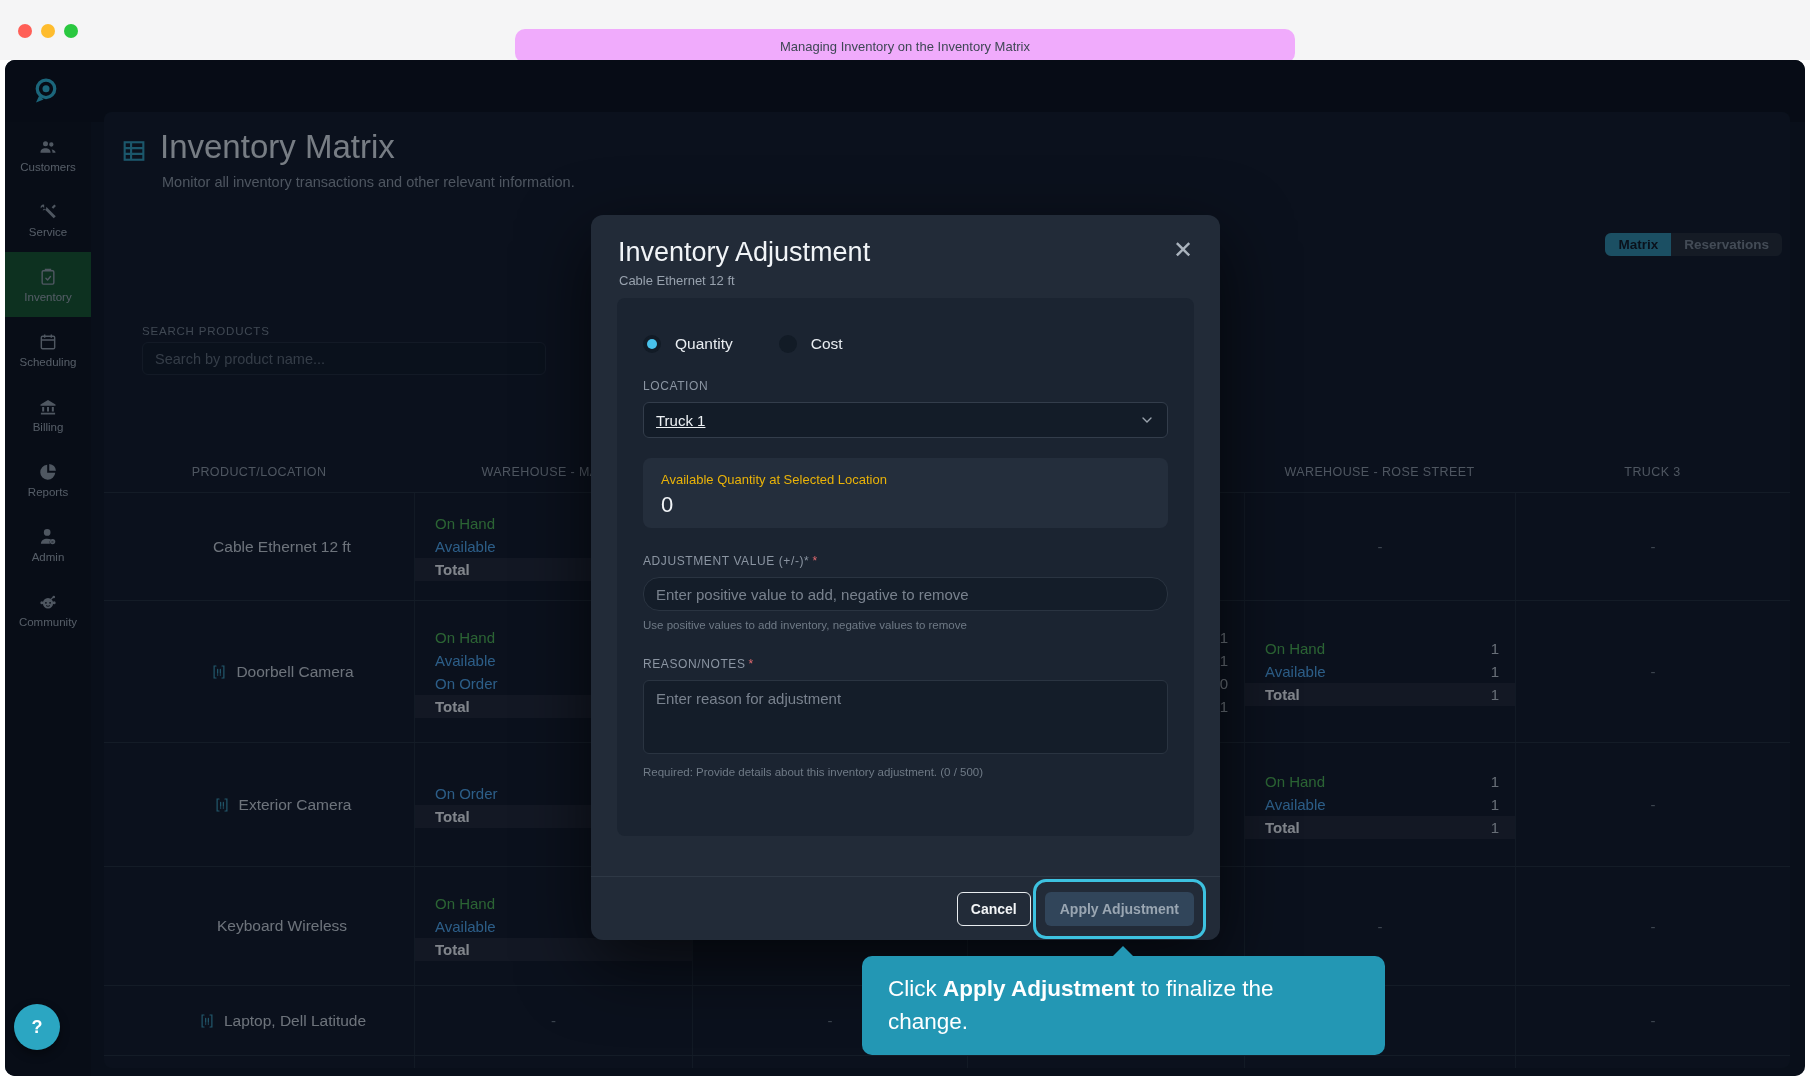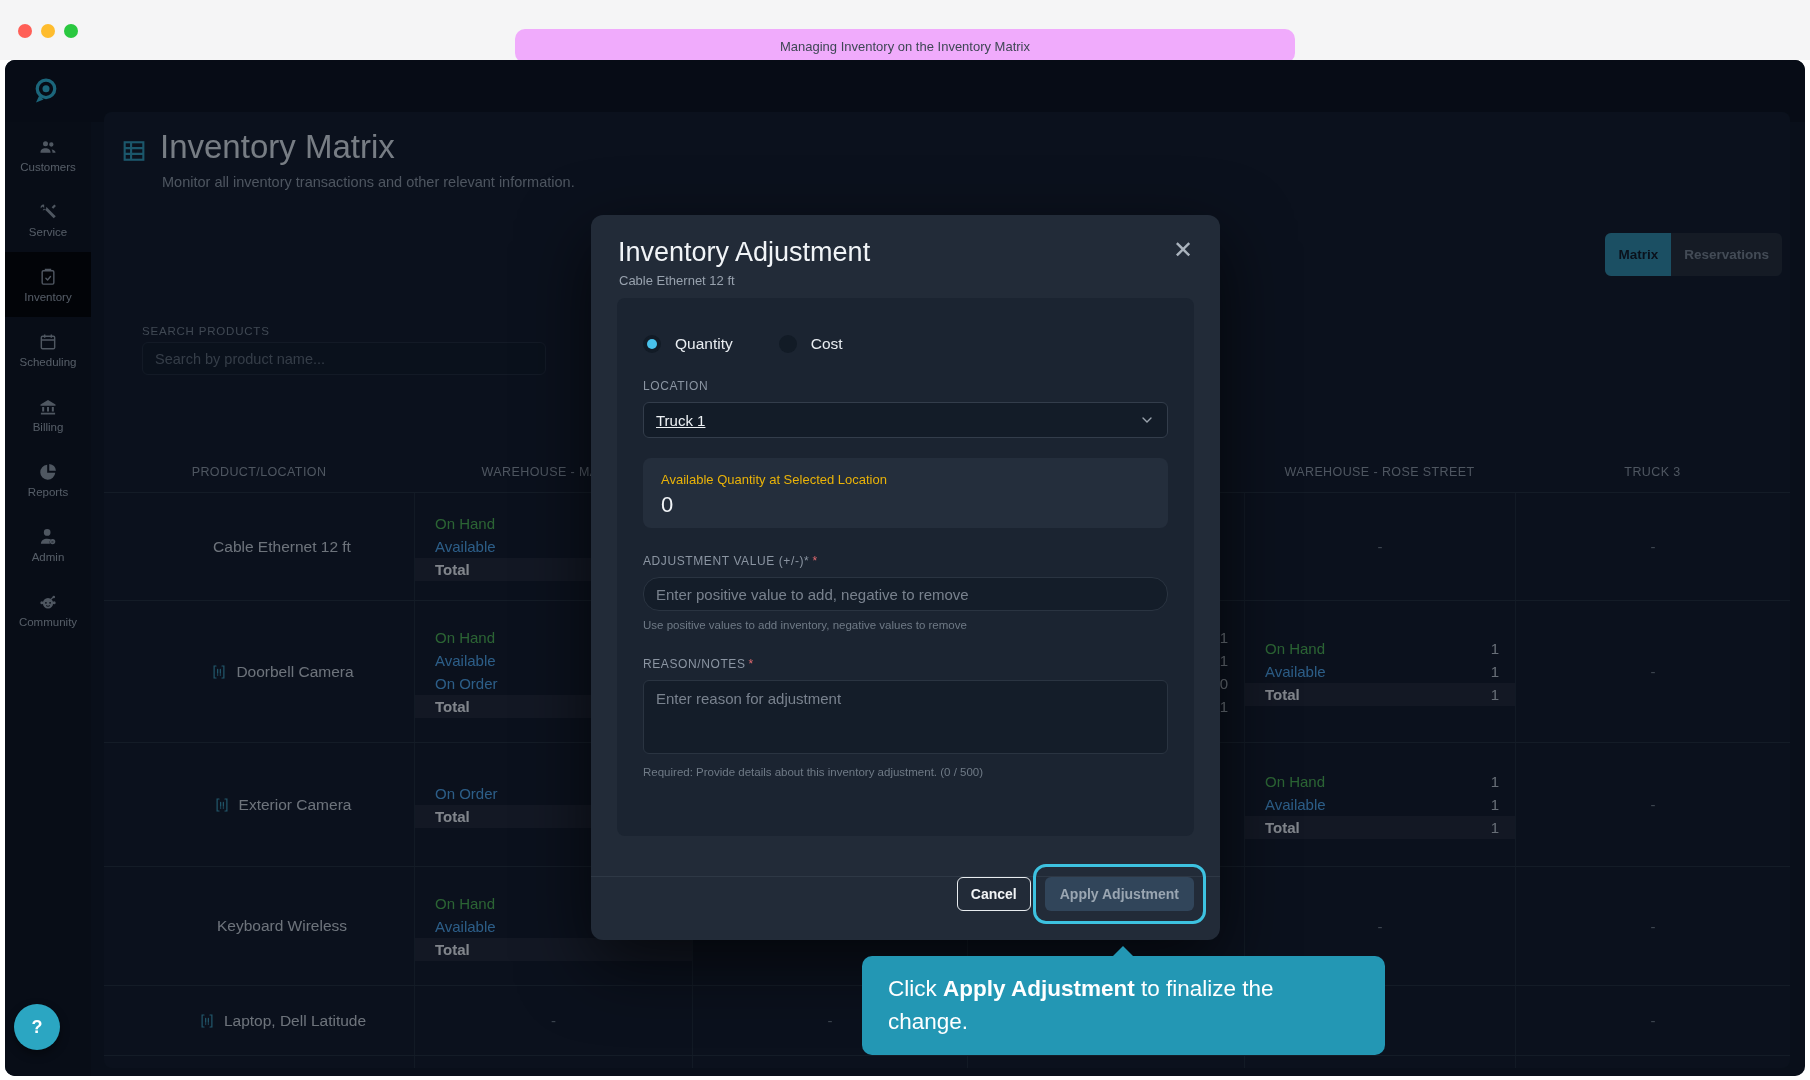--- a/index.html
+++ b/index.html
@@ -27,38 +27,38 @@
   .bell-wrap { width:32px; height:32px; border-radius:50%; background:#222a35;
     display:flex; align-items:center; justify-content:center; color:#97a1ad; }
   .avatar { width:30px; height:30px; border-radius:50%; background:#2b333e;
     display:flex; align-items:center; justify-content:center;
     color:#8b96a2; font-size:12.5px; font-weight:700; }
 
   
   .sidebar { position:absolute; left:0; top:62px; bottom:0; width:86px; background:#0c121d; }
   .sb-item { height:65px; display:flex; flex-direction:column; align-items:center;
     justify-content:center; gap:4px; cursor:pointer; color:#8d97a3;text-align:center; }
-  .sb-item.active { background:#000000; }
+  .sb-item.active { background:#14532d; }
   .sb-item svg { width:20px; height:20px; }
   .sb-label { font-size:11.5px; color:#98a2ad; }
   .fab { position:absolute; left:9px; bottom:26px; width:46px; height:46px; border-radius:50%;
     background:#2ba6c2; color:#fff; font-size:18px; font-weight:700; border:none; cursor:pointer;
     display:flex; align-items:center; justify-content:center; z-index:12;
     box-shadow:0 4px 10px rgba(0,0,0,.4); }
 
   
   .panel { position:absolute; left:99px; top:52px; width:1686px; bottom:8px;
     background:#111927; border-radius:8px; overflow:hidden; }
   .page-icon { position:absolute; left:16px; top:25px; width:28px; height:28px; color:#2f97b5; }
   .page-title { position:absolute; left:56px; top:16px; font-size:33px; font-weight:500; color:#d6dce2; }
   .page-subtitle { position:absolute; left:58px; top:62px; font-size:14.5px; color:#8a94a0; }
 
   .toggle { position:absolute; right:8px; top:121px; display:flex; background:#232b36;
     border-radius:6px; overflow:hidden; }
-  .toggle-opt { padding:14px 13px; font-size:13.5px; font-weight:700; color:#77828e; cursor:pointer; }
+  .toggle-opt { padding:4px 13px; font-size:13.5px; font-weight:700; color:#77828e; cursor:pointer; }
   .toggle-opt.active { background:#2f89a6; color:#0f1824; }
 
   .search-label { position:absolute; left:38px; top:213px; font-size:11.5px; letter-spacing:.8px;
     color:#717c89; }
   .search-input { position:absolute; left:38px; top:230px; width:404px; height:33px;
     background:#0f1826; border:1px solid #1f2937; border-radius:6px; color:#cdd4dc;
     font-size:14.5px; padding:0 12px; font-family:"Liberation Sans",sans-serif; }
   .search-input::placeholder { color:#5d6874; }
 
   
@@ -119,21 +119,21 @@
   .qty-val { font-size:22px; color:#f2f5f8; margin-top:5px; }
   .m-input { margin-top:9px; width:100%; height:34px; background:#141d29; border:1px solid #2a3441;
     border-radius:16px; color:#dde2e8; font-size:15px; padding:0 12px;
     font-family:"Liberation Sans",sans-serif; }
   .m-input::placeholder, .m-textarea::placeholder { color:#79828e; }
   .helper { margin-top:8px; font-size:11.5px; color:#6f7a86; }
   .m-textarea { margin-top:9px; width:100%; height:74px; background:#141d29; border:1px solid #2a3441;
     border-radius:6px; color:#dde2e8; font-size:15px; padding:9px 12px; resize:none;
     font-family:"Liberation Sans",sans-serif; }
   .m-footer { position:absolute; left:0; right:0; bottom:0; height:64px; border-top:1px solid #2e3845;
-    display:flex; align-items:flex-start; justify-content:flex-end; gap:14px; padding-right:26px; }
+    display:flex; align-items:center; justify-content:flex-end; gap:14px; padding-right:26px; }
   .btn-cancel { background:transparent; border:1px solid #e8ecef; color:#f2f4f6; font-size:14px;
     font-weight:700; border-radius:6px; padding:8px 13px; cursor:pointer; }
   .apply-wrap { position:relative; }
   .ring { position:absolute; inset:-13px -12px; border:3px solid #3dc2e0; border-radius:13px;
     pointer-events:none; }
   .btn-apply { background:#31455a; border:none; color:#9aa6b2; font-size:14px; font-weight:700;
     border-radius:6px; padding:9px 15px; cursor:pointer; }
 
   
   .tooltip { position:absolute; left:857px; top:896px; width:523px; min-height:94px;

